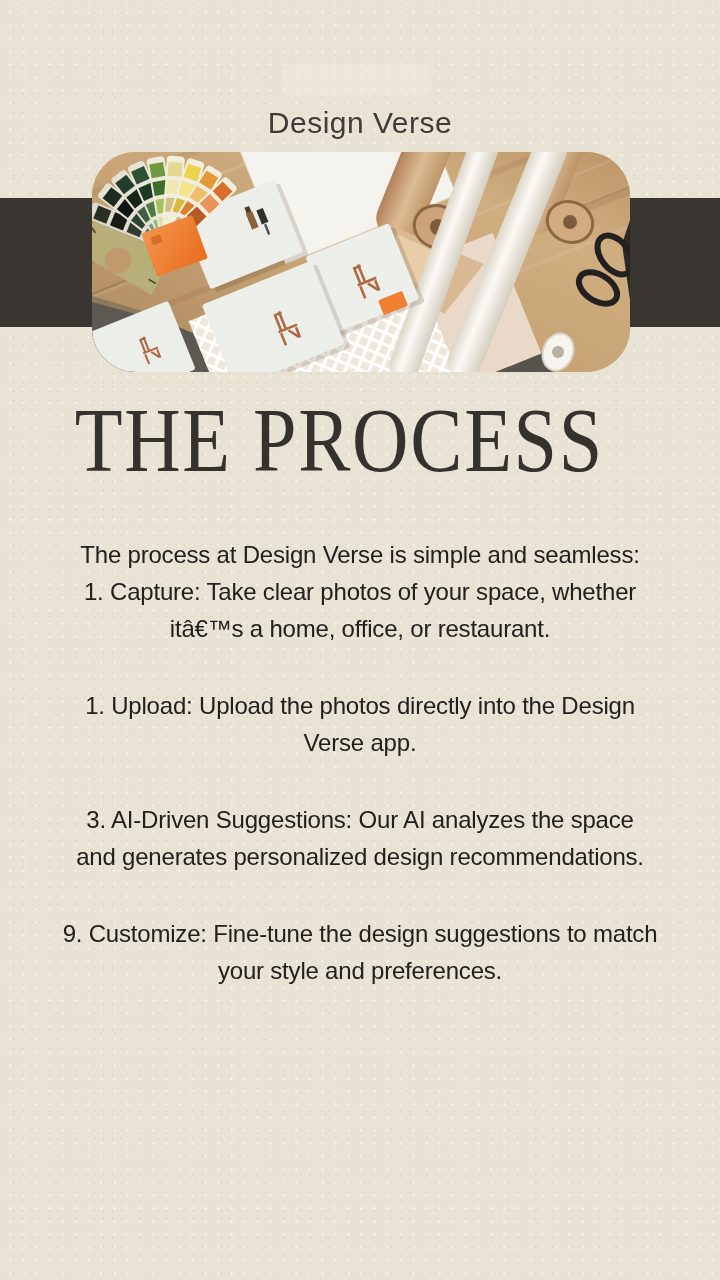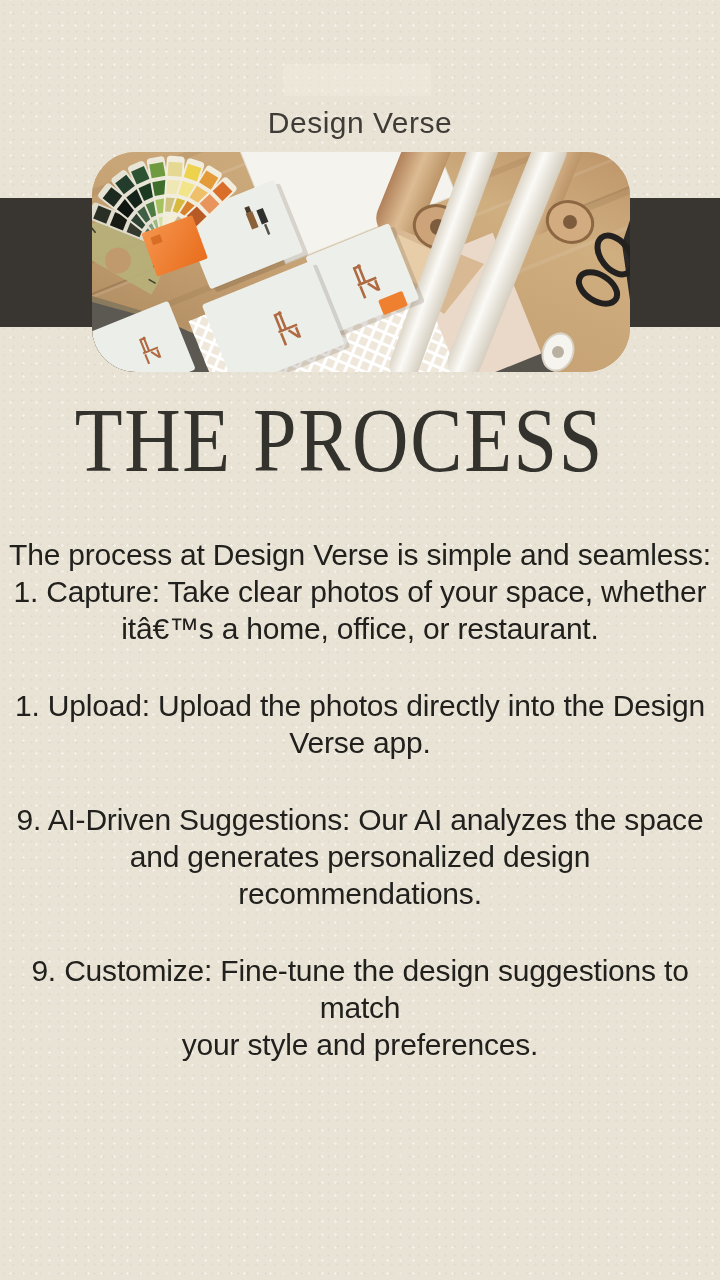--- a/index.html
+++ b/index.html
@@ -18,21 +18,21 @@
   .band{position:absolute;left:0;top:198px;width:720px;height:129px;background:#393632;z-index:1;}
   .photo{position:absolute;left:92px;top:152px;width:538px;height:220px;border-radius:44px;
     overflow:hidden;z-index:2;background:#c3a074;}
   .photo svg{display:block;}
   .title-wrap{position:absolute;left:0;top:394px;width:571px;text-align:center;z-index:2;margin-left:28px;}
   .title{display:inline-block;margin:0;font-family:"Liberation Serif",serif;font-weight:400;
     font-size:92px;line-height:1;letter-spacing:2px;color:#34322d;white-space:nowrap;
     transform:scaleX(.85);transform-origin:center;}
   .copy{position:absolute;left:0;top:536px;width:720px;padding:0 4px;box-sizing:border-box;z-index:2;}
   .copy p{margin:0 0 40px;text-align:center;white-space:pre-line;
-    font-size:30px;line-height:37px;letter-spacing:-.2px;color:#21201d;font-weight:400;}
+    font-size:24px;line-height:37px;letter-spacing:-.2px;color:#21201d;font-weight:400;}
 </style>
 </head>
 <body>
 
 <div class="page">
 
   <div class="brand-box"></div>
   <div class="brand">Design Verse</div>
 
   <div class="band"></div>
@@ -249,19 +249,19 @@
   <div class="title-wrap">
     <h1 class="title">THE PROCESS</h1>
   </div>
 
   <div class="copy">
     <p>The process at Design Verse is simple and seamless:
 1. Capture: Take clear photos of your space, whether
 itâ€™s a home, office, or restaurant.</p>
     <p>1. Upload: Upload the photos directly into the Design
 Verse app.</p>
-    <p>9. AI-Driven Suggestions: Our AI analyzes the space
+    <p>3. AI-Driven Suggestions: Our AI analyzes the space
 and generates personalized design recommendations.</p>
     <p>9. Customize: Fine-tune the design suggestions to match
 your style and preferences.</p>
   </div>
 
 </div>
 
 </body></html>

